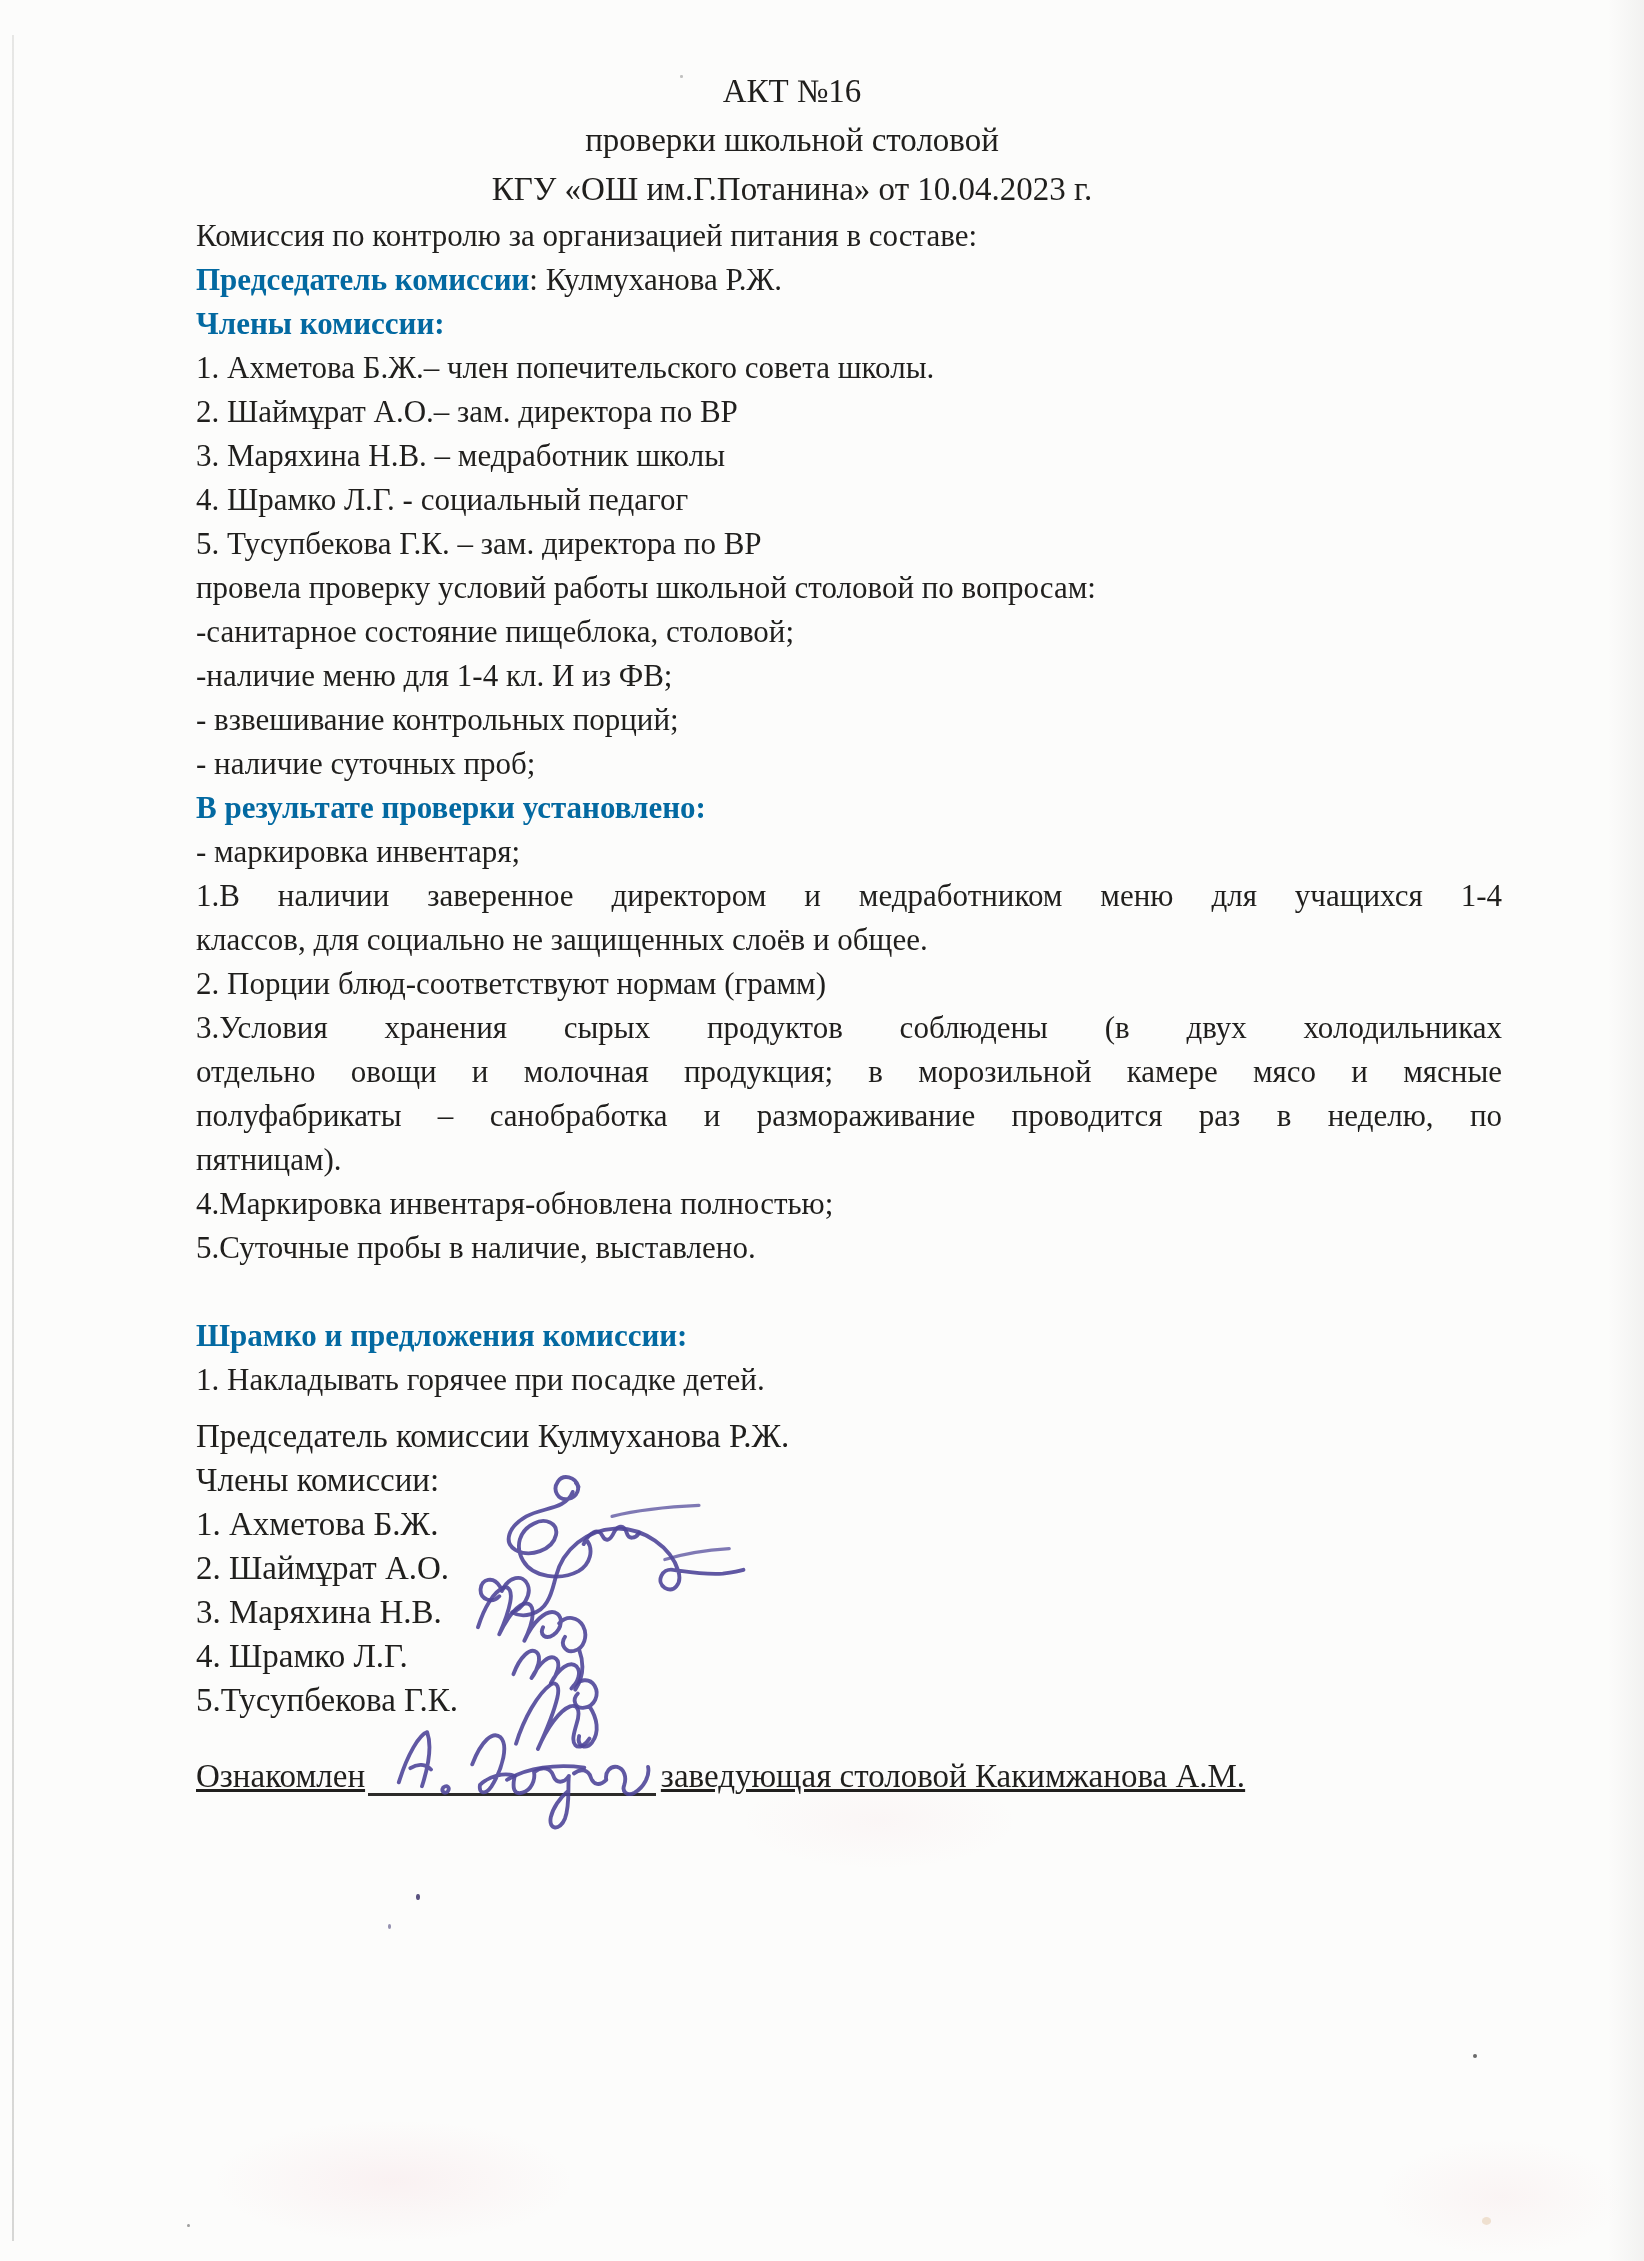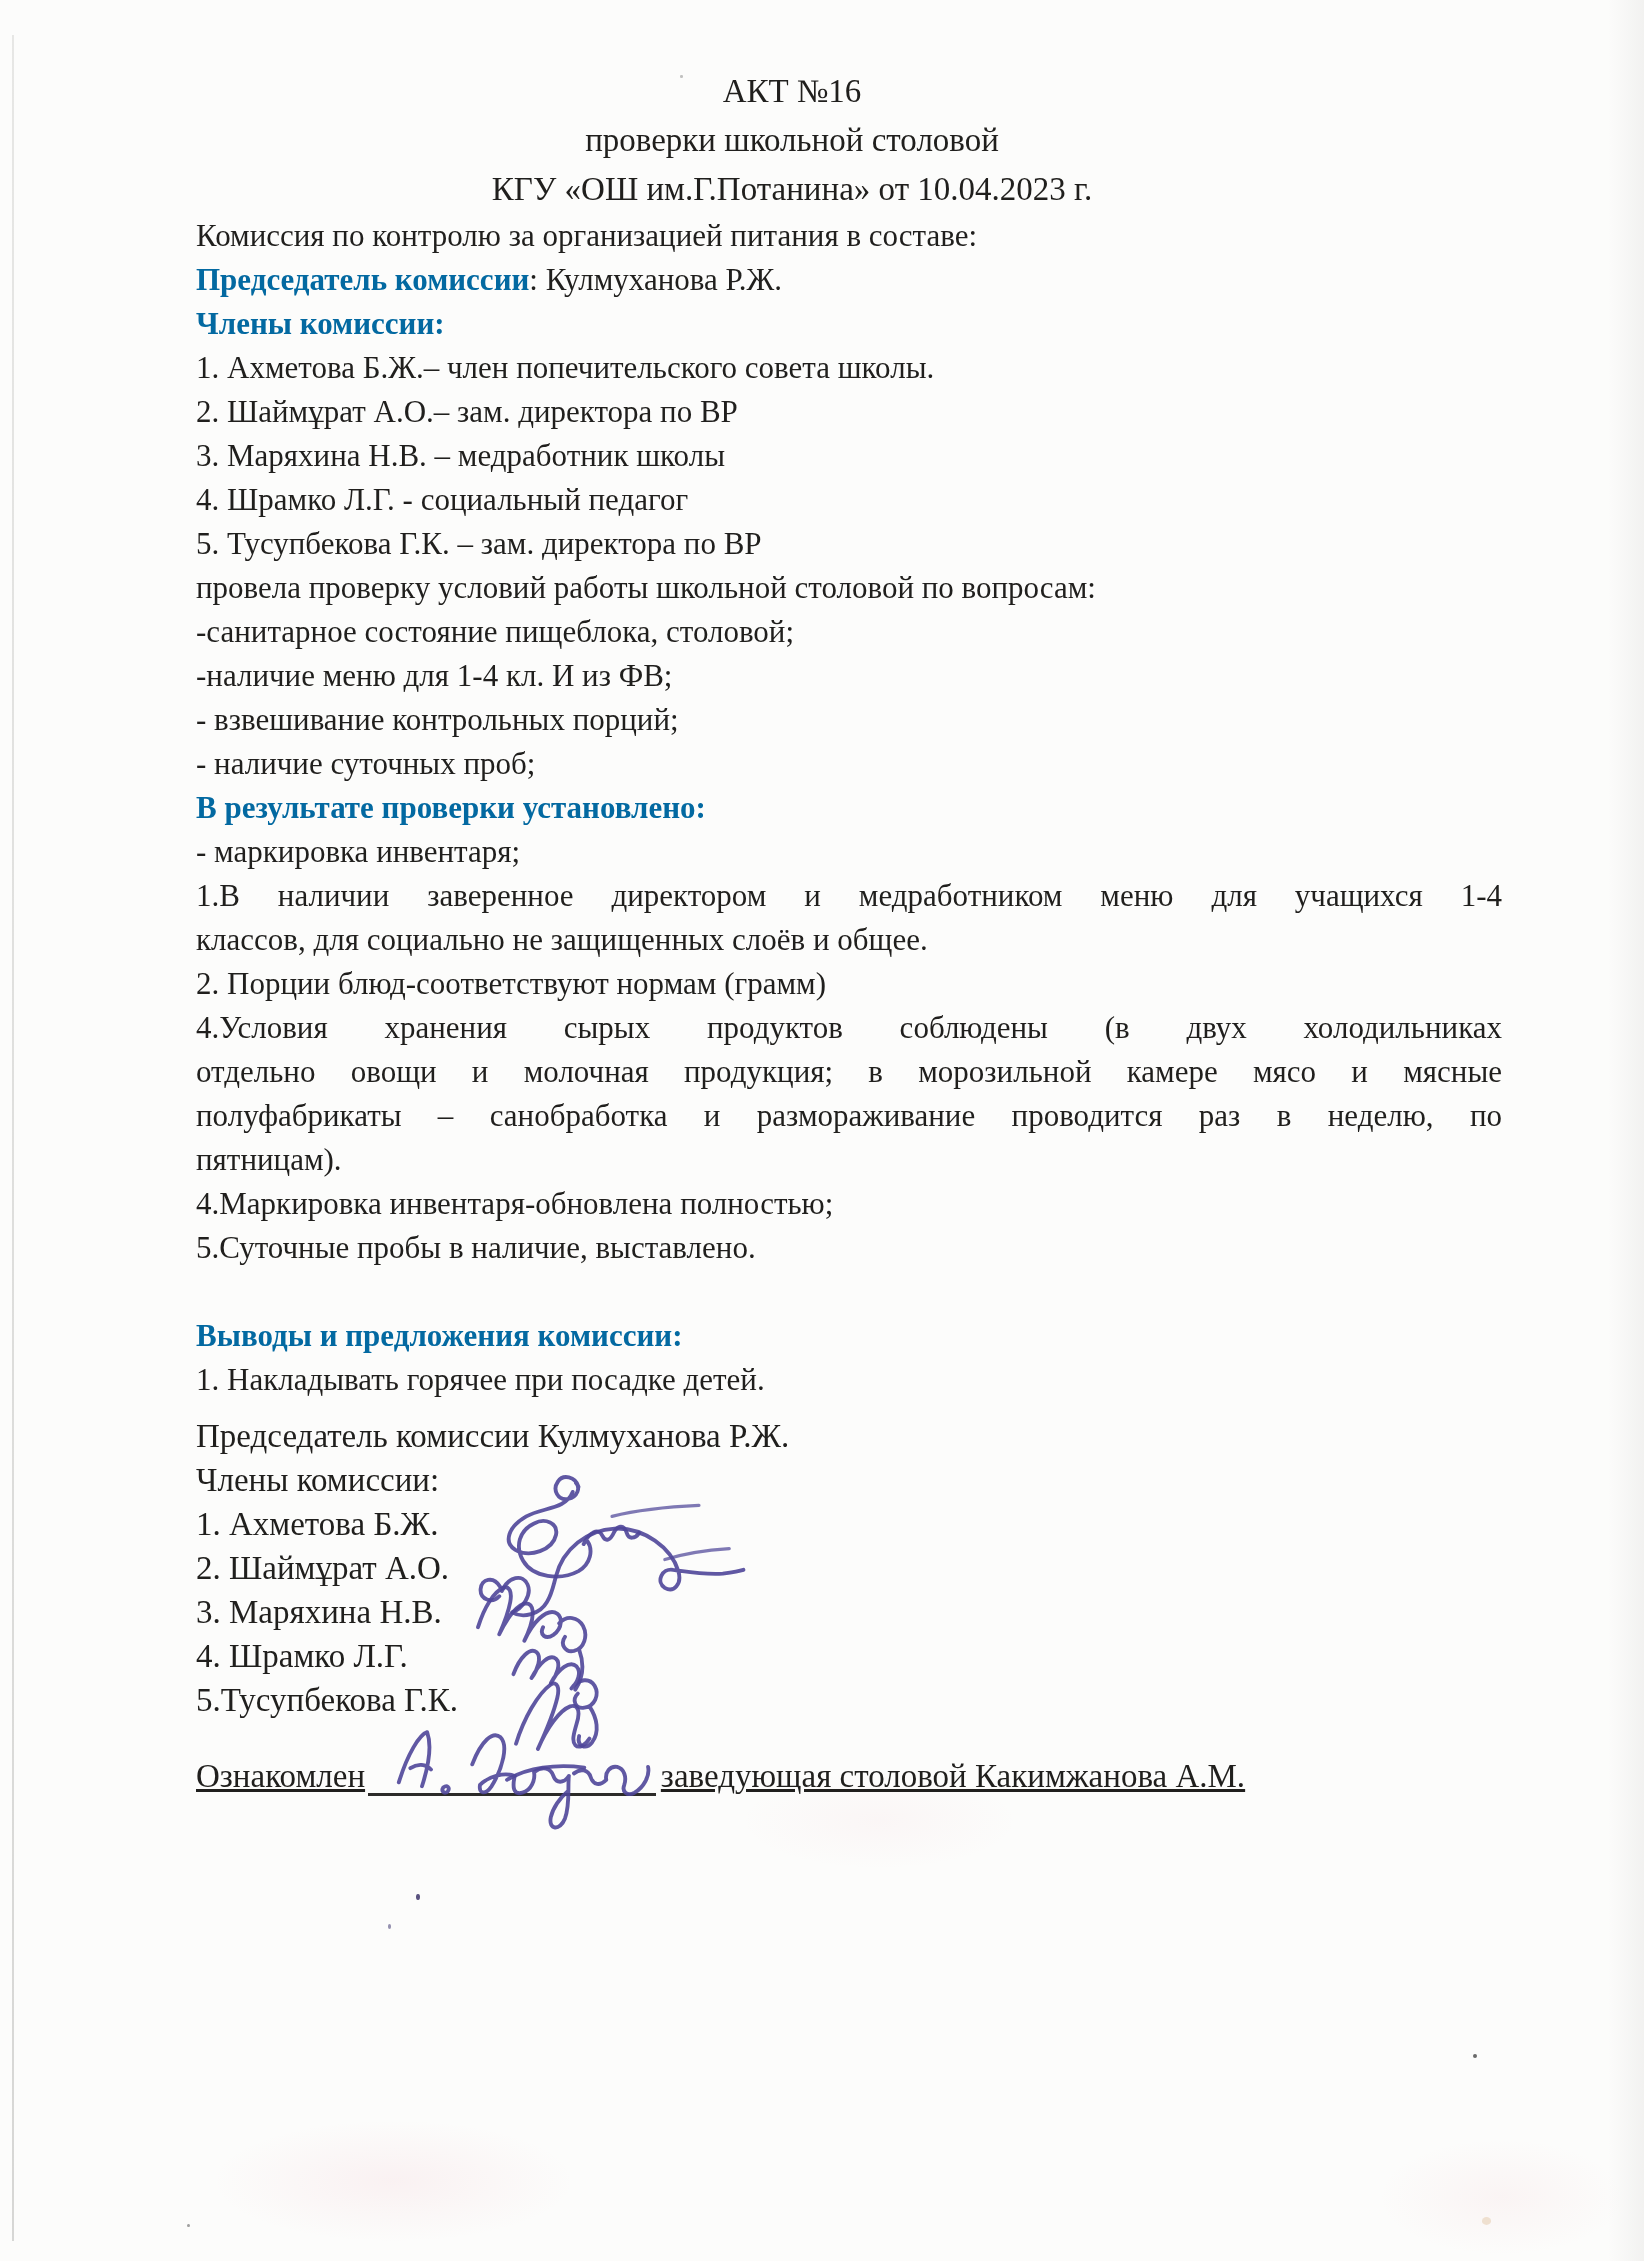--- a/index.html
+++ b/index.html
@@ -75,28 +75,28 @@
       <div class="line"><span>провела проверку условий работы школьной столовой по вопросам:</span></div>
       <div class="line"><span>-санитарное состояние пищеблока, столовой;</span></div>
       <div class="line"><span>-наличие меню для 1-4 кл. И из ФВ;</span></div>
       <div class="line"><span>- взвешивание контрольных порций;</span></div>
       <div class="line"><span>- наличие суточных проб;</span></div>
       <div class="line"><span class="b">В результате проверки установлено:</span></div>
       <div class="line"><span>- маркировка инвентаря;</span></div>
       <div class="line just"><span>1.В наличии заверенное директором и медработником меню для учащихся 1-4</span></div>
       <div class="line"><span>классов, для социально не защищенных слоёв и общее.</span></div>
       <div class="line"><span>2. Порции блюд-соответствуют нормам (грамм)</span></div>
-      <div class="line just"><span>4.Условия хранения сырых продуктов соблюдены (в двух холодильниках</span></div>
+      <div class="line just"><span>3.Условия хранения сырых продуктов соблюдены (в двух холодильниках</span></div>
       <div class="line just"><span>отдельно овощи и молочная продукция; в морозильной камере мясо и мясные</span></div>
       <div class="line just"><span>полуфабрикаты – санобработка и размораживание проводится раз в неделю, по</span></div>
       <div class="line"><span>пятницам).</span></div>
       <div class="line"><span>4.Маркировка инвентаря-обновлена полностью;</span></div>
       <div class="line"><span>5.Суточные пробы в наличие, выставлено.</span></div>
       <div class="line blank">&nbsp;</div>
-      <div class="line"><span class="b">Выводы и предложения комиссии:</span></div>
+      <div class="line"><span class="b">Шрамко и предложения комиссии:</span></div>
       <div class="line"><span>1. Накладывать горячее при посадке детей.</span></div>
     </div>
 
   <div class="signoff" id="doc-signoff">
       <div class="line">Председатель комиссии Кулмуханова Р.Ж.</div>
       <div class="line">Члены комиссии:</div>
       <div class="line">1. Ахметова Б.Ж.</div>
       <div class="line">2. Шаймұрат А.О.</div>
       <div class="line">3. Маряхина Н.В.</div>
       <div class="line">4. Шрамко Л.Г.</div>

